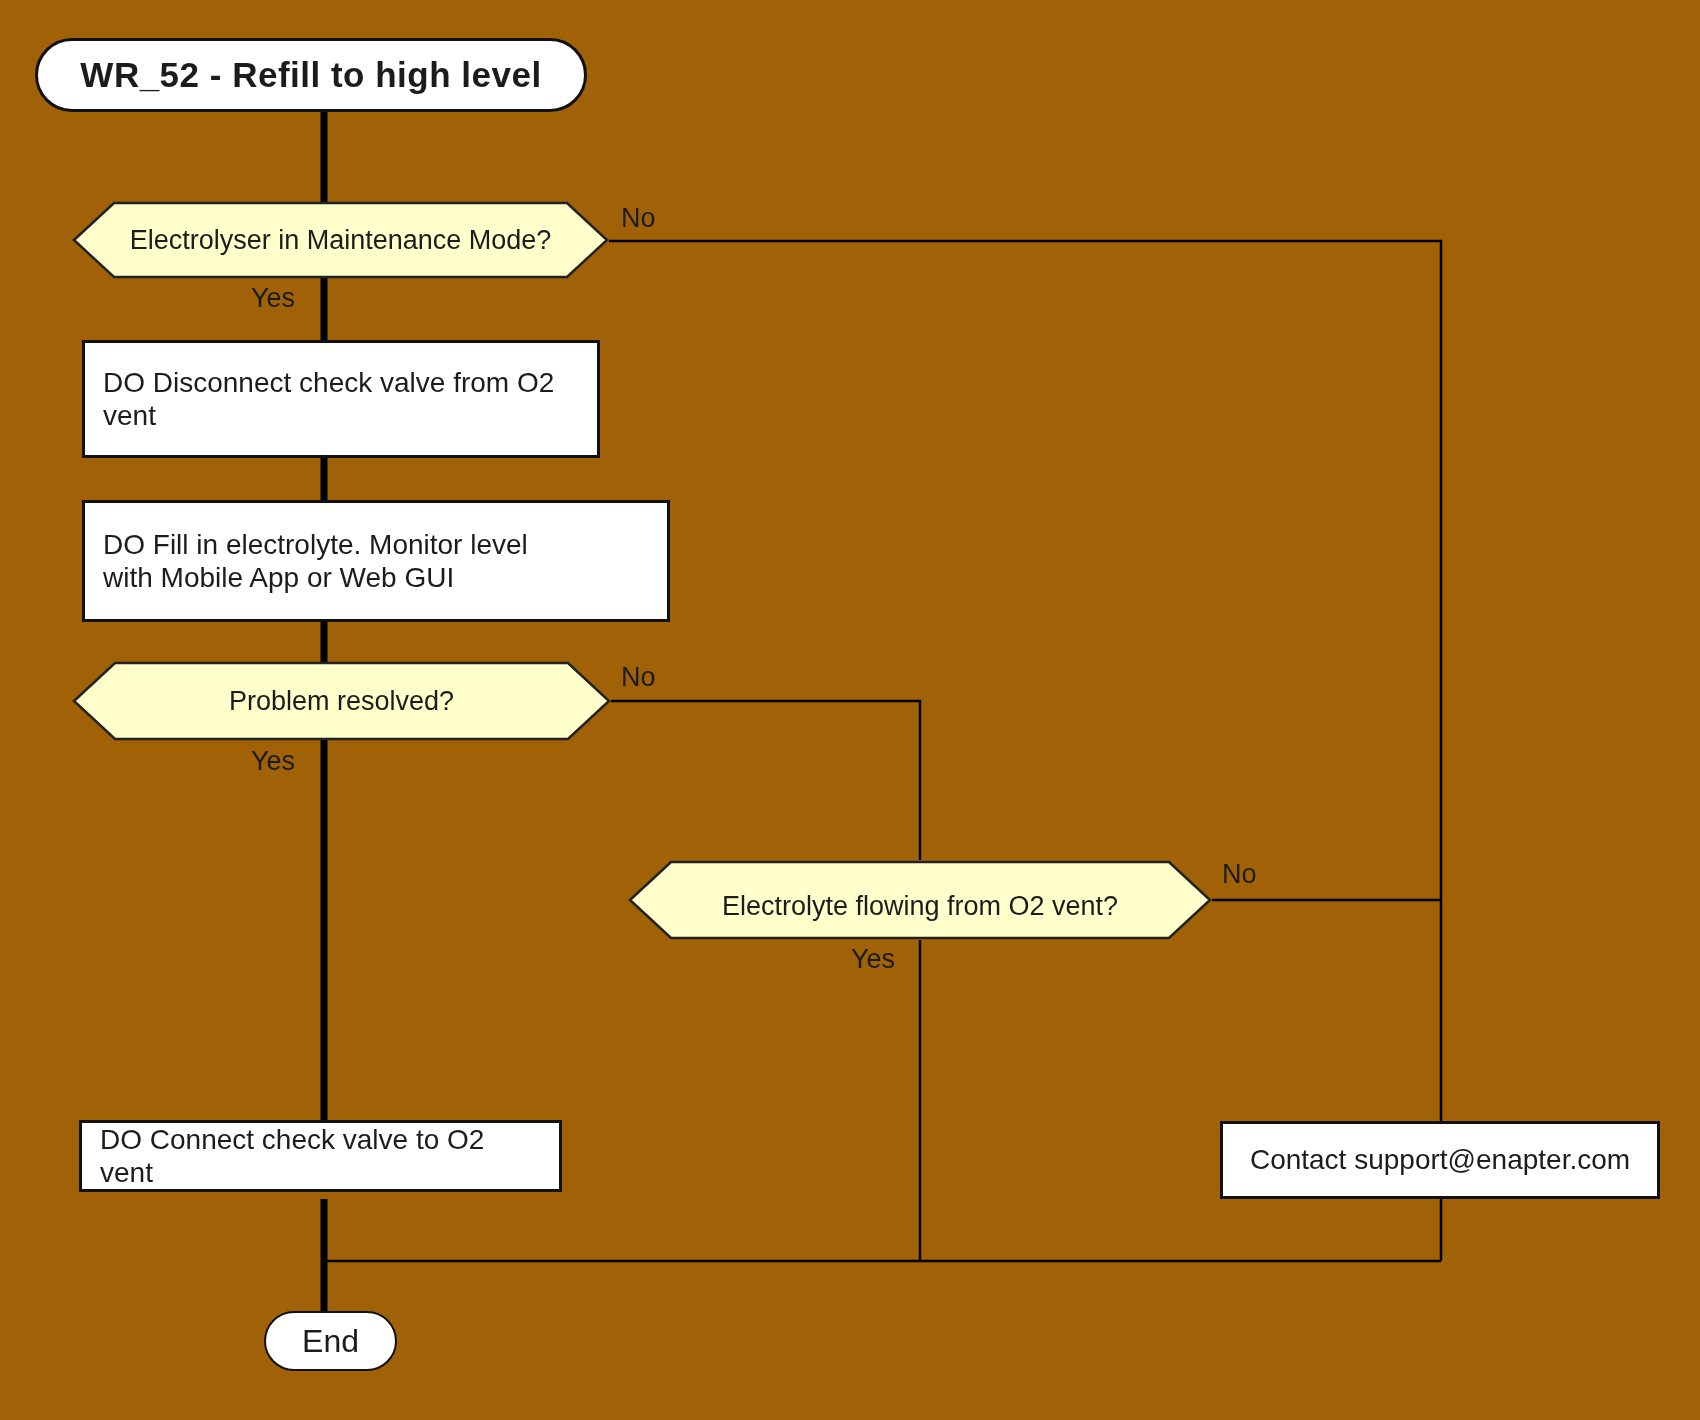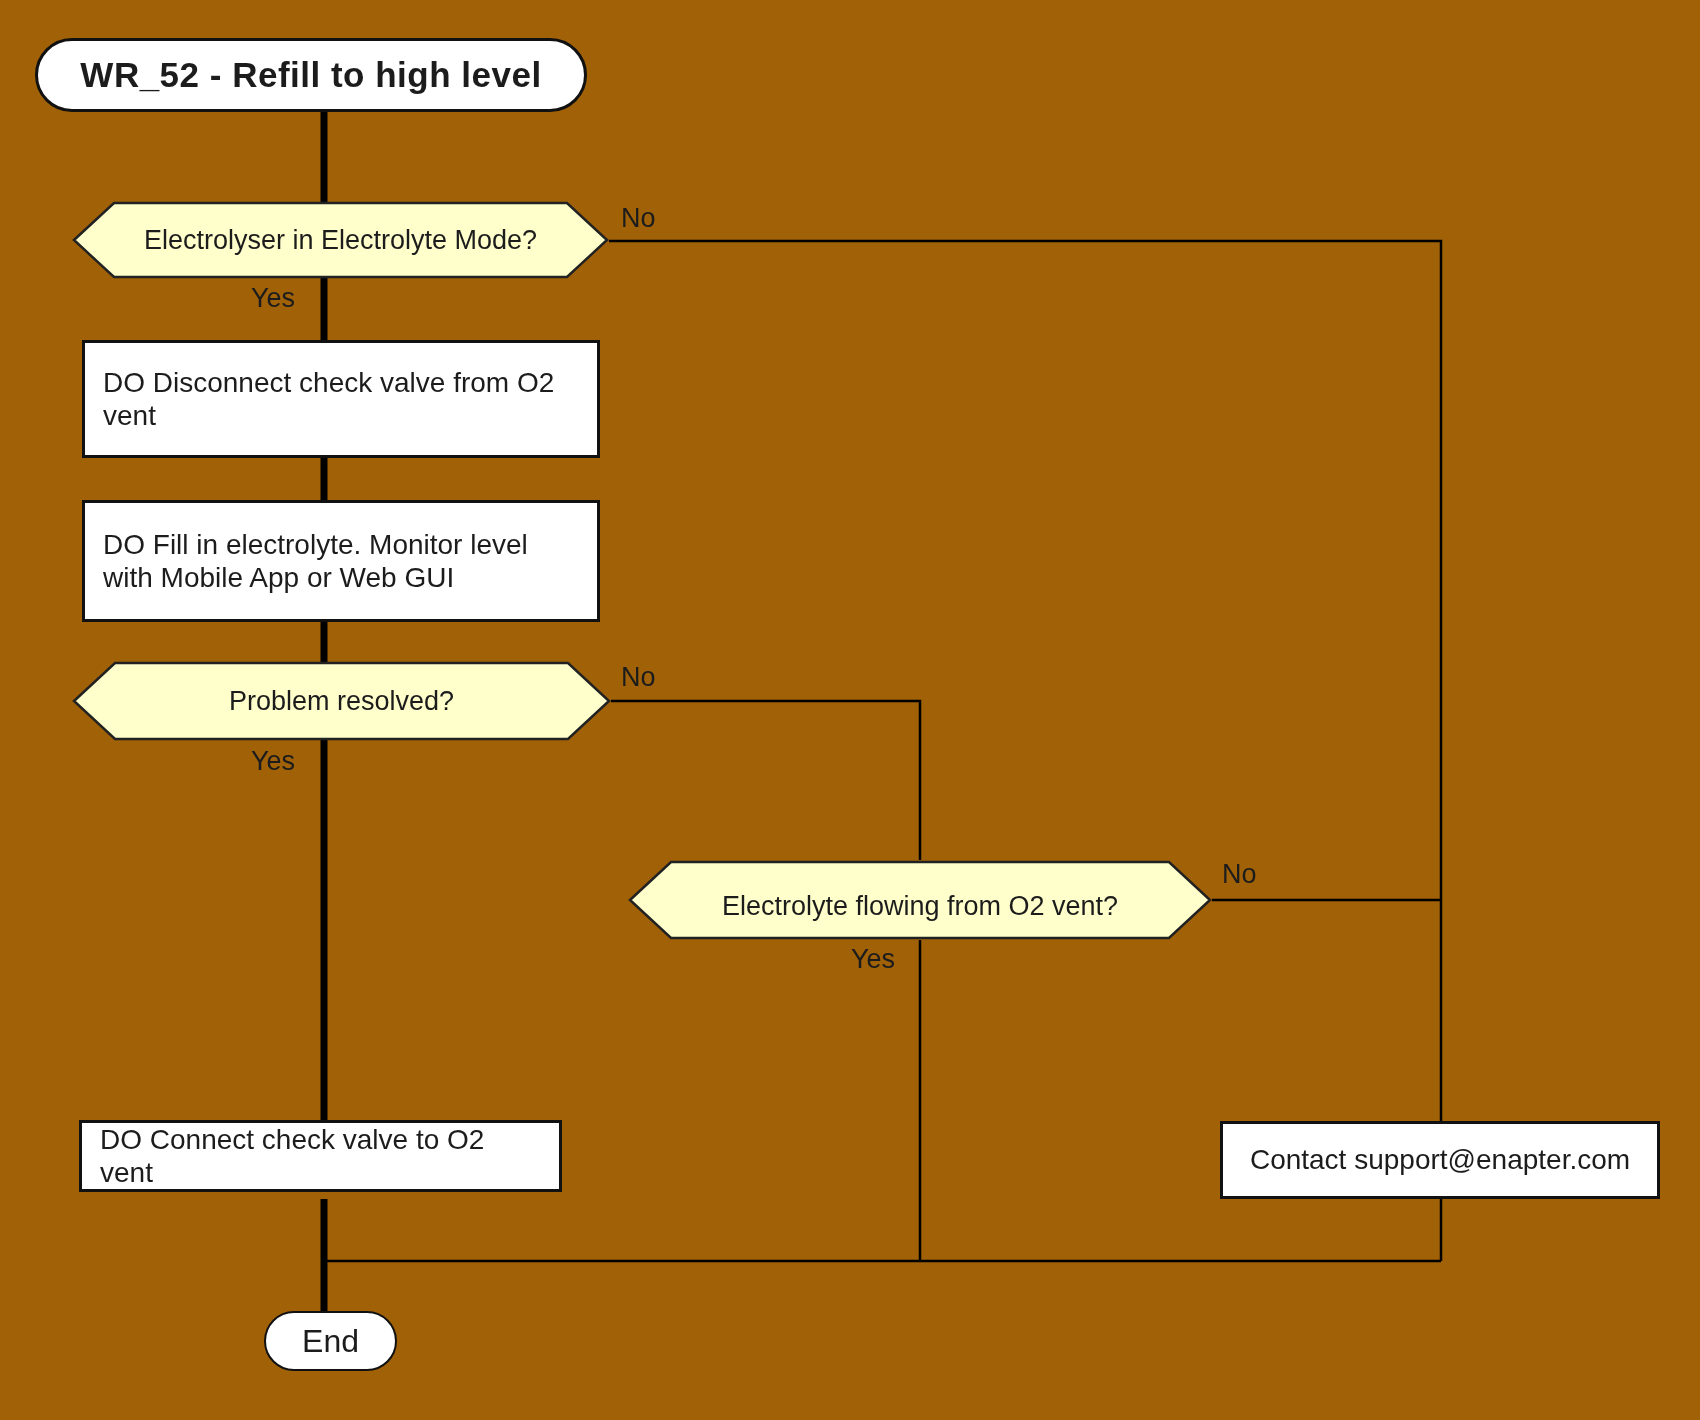--- a/index.html
+++ b/index.html
@@ -33,21 +33,21 @@
 
   .process{
     background:#ffffff;
     border:3px solid #111111;
     display:flex;flex-direction:column;justify-content:center;
     font-size:28px;line-height:1.18;
     padding:16px 18px;
     white-space:pre-line;
   }
   .proc1{left:82px;top:340px;width:518px;height:118px;}
-  .proc2{left:82px;top:500px;width:518px;height:122px;}
+  .proc2{left:82px;top:500px;width:588px;height:122px;}
   .proc3{left:79px;top:1120px;width:483px;height:72px;}
   .contact{
     left:1220px;top:1121px;width:440px;height:78px;
     align-items:center;justify-content:center;text-align:center;padding:8px 8px;
   }
 
   .hex{position:absolute;z-index:2;}
   .hex svg{position:absolute;left:0;top:0;display:block;}
   .hex .hex-label{
     position:absolute;inset:0;
@@ -82,21 +82,21 @@
   </svg>
 
   <div class="node terminator start-pill">
     <span>WR_52 - Refill to high level</span>
   </div>
 
   <div class="hex hex1">
     <svg width="537" height="78" viewBox="0 0 537 78">
       <polygon points="2,39 42,2 495,2 535,39 495,76 42,76" fill="#ffffcc" stroke="#222222" stroke-width="2.5"></polygon>
     </svg>
-    <span class="hex-label">Electrolyser in Electrolyte Mode?</span>
+    <span class="hex-label">Electrolyser in Maintenance Mode?</span>
   </div>
 
   <div class="node process proc1">
     <span>DO Disconnect check valve from O2
 vent</span>
   </div>
 
   <div class="node process proc2">
     <span>DO Fill in electrolyte. Monitor level
 with Mobile App or Web GUI</span>

